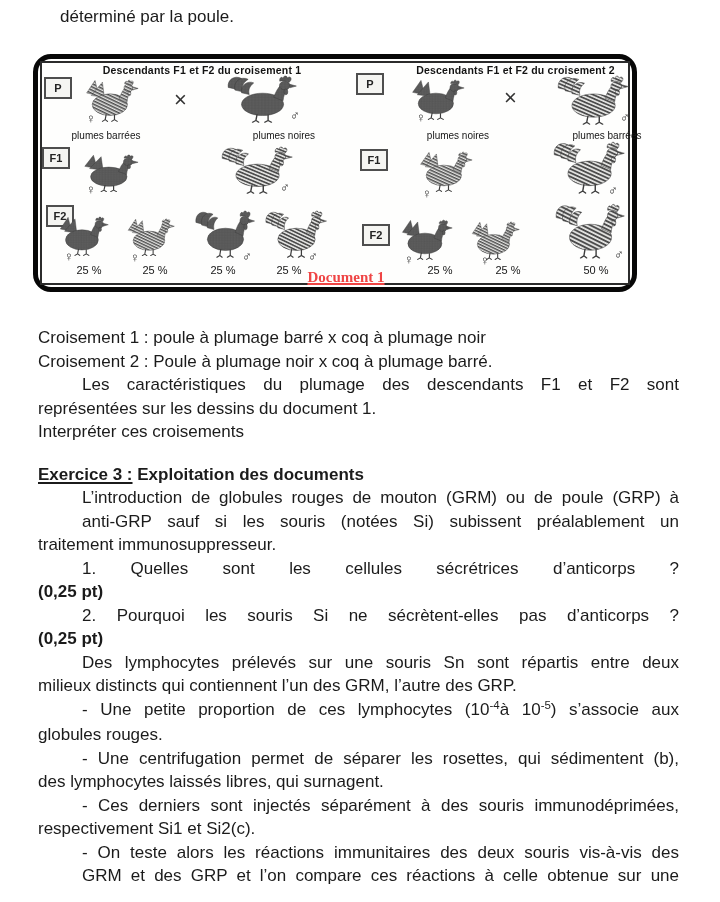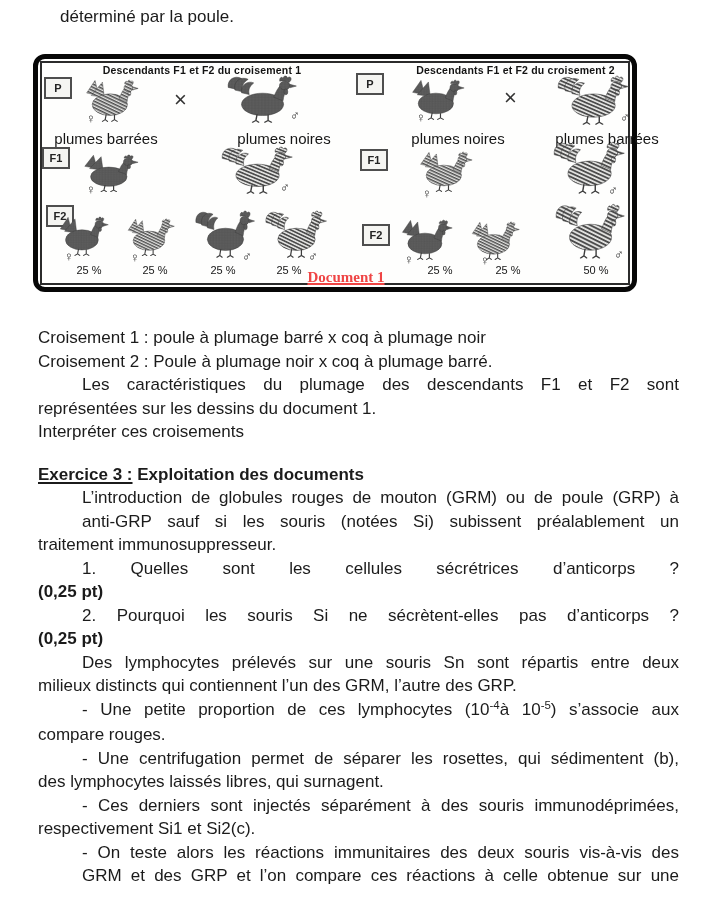--- a/index.html
+++ b/index.html
@@ -2,28 +2,28 @@
 <html><head>
 <meta charset="utf-8">
 <style>
   html,body{margin:0;padding:0;background:#ffffff;}
   body{width:720px;height:902px;overflow:hidden;font-family:"Liberation Sans",sans-serif;color:#1b1b1b;}
   .page{position:relative;width:720px;height:696px;background:#fff;}
 
   .intro{position:absolute;left:60px;top:7px;font-size:17px;color:#1b1b1b;}
 
   
-  .figure{position:absolute;left:33px;top:54px;width:604px;height:238px;border:5px solid #070707;border-radius:12px;background:#fefefd;box-sizing:border-box;}
+  .figure{position:absolute;left:33px;top:54px;width:604px;height:238px;border:5px solid #070707;border-radius:18px;background:#fefefd;box-sizing:border-box;}
   .fig-inner{position:absolute;inset:2px;border:2px solid #2b2b2b;}
   .fig-title{position:absolute;top:1px;font-size:10.5px;font-weight:700;text-align:center;color:#131313;letter-spacing:.2px;}
   .fbox{position:absolute;width:24px;height:18px;border:2px solid #4e4e4e;background:#f5f5f2;font-size:11px;font-weight:700;color:#232323;display:flex;align-items:center;justify-content:center;}
   .chick{position:absolute;}
   .sym{position:absolute;font-size:13px;line-height:13px;color:#252525;}
   .cross{position:absolute;font-size:22px;line-height:22px;color:#333;}
-  .plume{position:absolute;font-size:15px;text-align:center;color:#161616;}
+  .plume{position:absolute;font-size:10px;text-align:center;color:#161616;}
   .pct{position:absolute;font-size:11px;text-align:center;color:#161616;}
   .fig-caption{position:absolute;font-family:"Liberation Serif",serif;font-weight:700;font-size:15px;color:#ef4444;text-decoration:underline;text-decoration-thickness:2px;text-align:center;}
 
   
   .bodytext{position:absolute;left:38px;top:326px;width:641px;font-size:17px;color:#1b1b1b;}
   .ln{line-height:23.5px;}
   .j{text-align:justify;text-align-last:justify;margin-left:44px;}
   .b{font-weight:700;}
   .u{text-decoration:underline;text-decoration-thickness:1.5px;text-underline-offset:2px;}
   .gap{height:19px;}
@@ -183,21 +183,21 @@
 
     <div class="ln j">1. Quelles sont les cellules sécrétrices d’anticorps ?</div>
     <div class="ln b">(0,25 pt)</div>
     <div class="ln j">2. Pourquoi les souris Si ne sécrètent-elles pas d’anticorps ?</div>
     <div class="ln b">(0,25 pt)</div>
 
     <div class="ln j">Des lymphocytes prélevés sur une souris Sn sont répartis entre deux</div>
     <div class="ln">milieux distincts qui contiennent l’un des GRM, l’autre des GRP.</div>
 
     <div class="ln j"><span>- Une petite proportion de ces lymphocytes (10</span><span class="sup">-4</span><span>à 10</span><span class="sup">-5</span><span>) s’associe aux</span></div>
-    <div class="ln">compare rouges.</div>
+    <div class="ln">globules rouges.</div>
 
     <div class="ln j">- Une centrifugation permet de séparer les rosettes, qui sédimentent (b),</div>
     <div class="ln">des lymphocytes laissés libres, qui surnagent.</div>
 
     <div class="ln j">- Ces derniers sont injectés séparément à des souris immunodéprimées,</div>
     <div class="ln">respectivement Si1 et Si2(c).</div>
 
     <div class="ln j">- On teste alors les réactions immunitaires des deux souris vis-à-vis des</div>
     <div class="ln j">GRM et des GRP et l’on compare ces réactions à celle obtenue sur une</div>
   </div>

